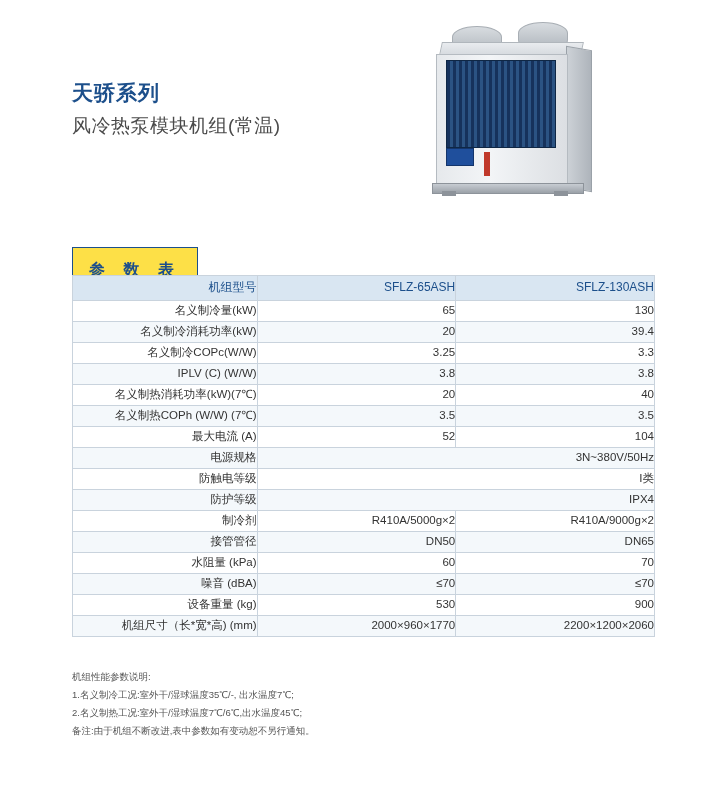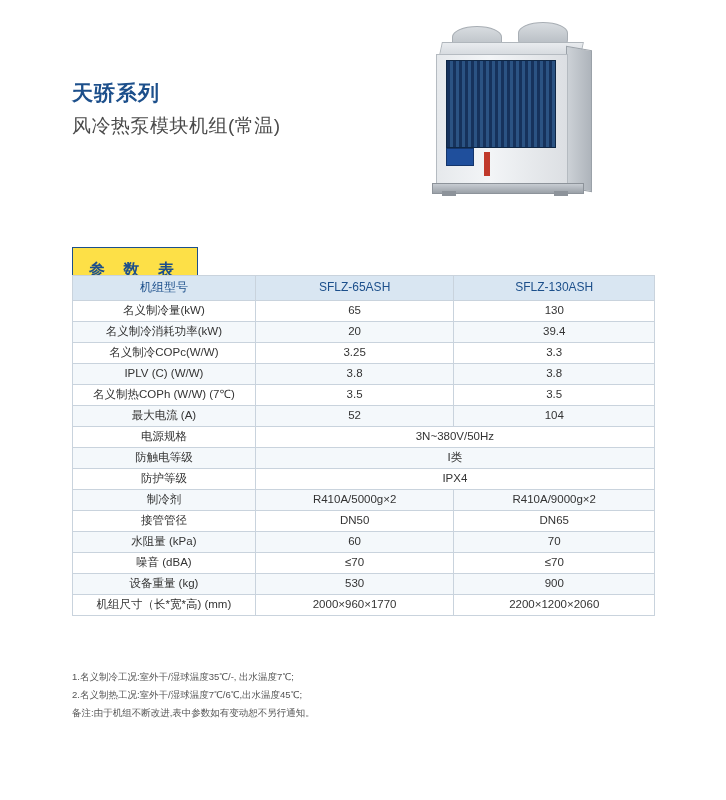--- a/index.html
+++ b/index.html
@@ -145,23 +145,23 @@
   }
   table.spec {
     width: 100%;
     border-collapse: collapse;
     font-size: 11.5px;
     color: #333333;
   }
   table.spec th,
   table.spec td {
     border: 1px solid #c9d3dd;
-    text-align: center;
+    text-align: right;
     height: 20px;
-    padding: 0 16px;
+    padding: 0 0;
     line-height: 1.15;
     margin-left: 32px;
   }
   table.spec thead th {
     background: #d9e6f2;
     color: #1c4f8b;
     font-weight: normal;
     font-size: 12px;
     height: 24px;
   }
@@ -242,20 +242,25 @@
           <td class="rowlabel">名义制冷COPc(W/W)</td>
           <td class="val">3.25</td>
           <td class="val">3.3</td>
         </tr>
         <tr>
           <td class="rowlabel">IPLV (C) (W/W)</td>
           <td class="val">3.8</td>
           <td class="val">3.8</td>
         </tr>
         <tr>
+          <td class="rowlabel">名义制热消耗功率(kW)(7℃)</td>
+          <td class="val">20</td>
+          <td class="val">40</td>
+        </tr>
+        <tr>
           <td class="rowlabel">名义制热COPh (W/W) (7℃)</td>
           <td class="val">3.5</td>
           <td class="val">3.5</td>
         </tr>
         <tr>
           <td class="rowlabel">最大电流 (A)</td>
           <td class="val">52</td>
           <td class="val">104</td>
         </tr>
         <tr>
@@ -298,16 +303,17 @@
         <tr>
           <td class="rowlabel">机组尺寸（长*宽*高) (mm)</td>
           <td class="val">2000×960×1770</td>
           <td class="val">2200×1200×2060</td>
         </tr>
       </tbody>
   </table>
 </div>
 
 <div class="notes">
+  <div class="note-title">机组性能参数说明:</div>
   <div>1.名义制冷工况:室外干/湿球温度35℃/-, 出水温度7℃;</div>
   <div>2.名义制热工况:室外干/湿球温度7℃/6℃,出水温度45℃;</div>
   <div>备注:由于机组不断改进,表中参数如有变动恕不另行通知。</div>
 </div>
 
 </body></html>

